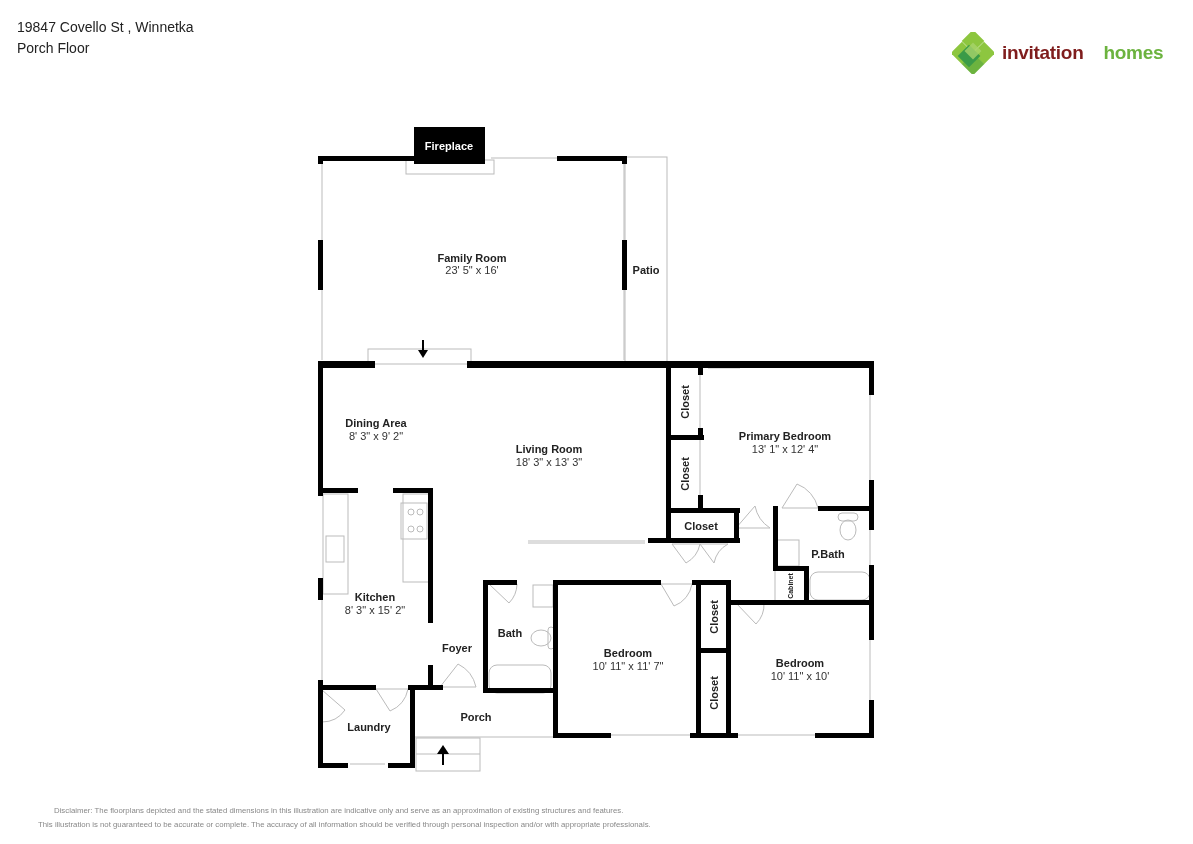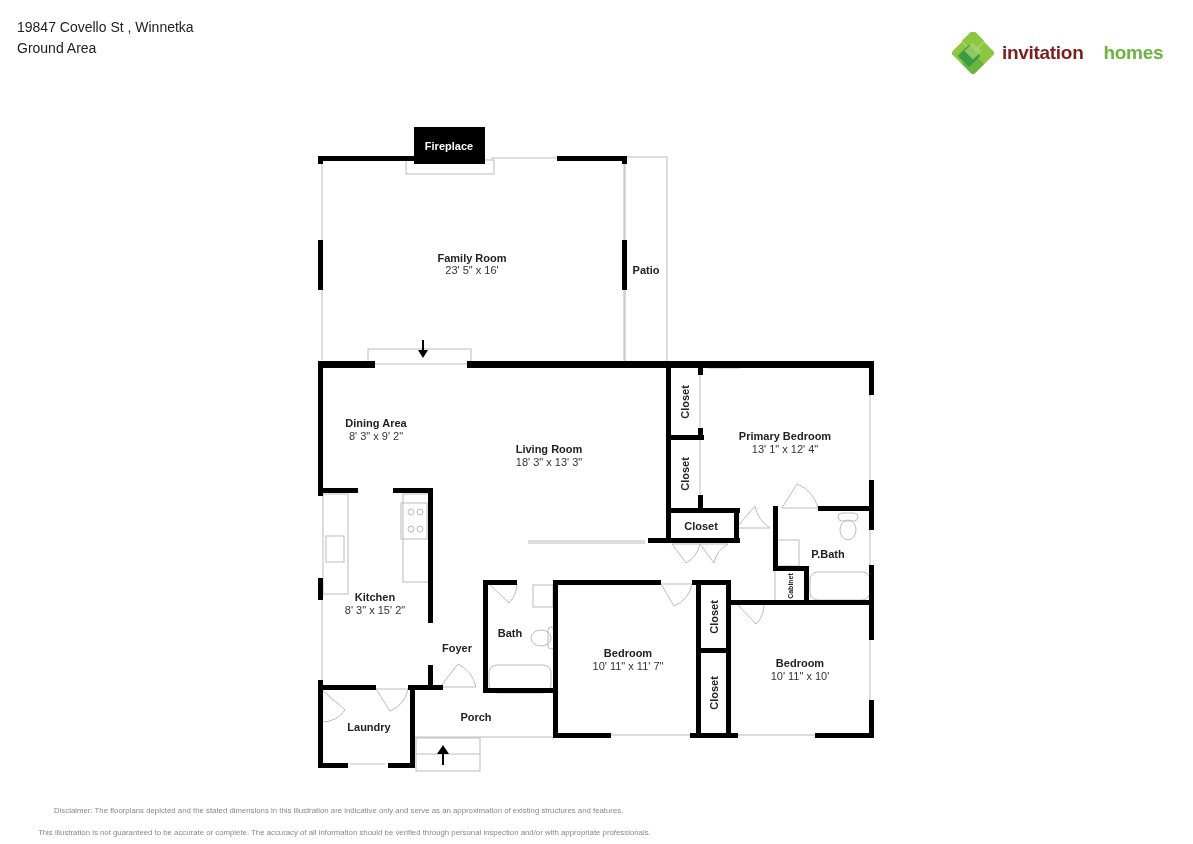--- a/index.html
+++ b/index.html
@@ -7,29 +7,29 @@
   .hdr { position:absolute; left:17px; color:#222; font-size:14px; }
   #addr { top:19px; }
   #floor { top:40px; }
   .logo { position:absolute; left:952px; top:32px; display:flex; align-items:center; }
   .logo-text { font-size:19px; font-weight:bold; letter-spacing:-0.3px; margin-left:8px; }
   .logo-text .a { color:#7f1d1d; }
   .logo-text .b { color:#6cb33f;padding-left:20px; }
   svg.plan { position:absolute; left:0; top:0; }
   .disc { position:absolute; left:38px; color:#888; font-size:7.8px; }
   #disc1 { top:806px;padding-left:16px; }
-  #disc2 { top:820px;margin-top:8px; }
+  #disc2 { top:820px; }
   .rn { font-weight:bold; font-size:11px; fill:#222; font-family:"Liberation Sans", sans-serif; }
   .rd { font-size:11px; fill:#333; font-family:"Liberation Sans", sans-serif; }
 </style>
 </head>
 <body>
 
 <div class="hdr" id="addr">19847 Covello St , Winnetka</div>
-<div class="hdr" id="floor">Ground Area</div>
+<div class="hdr" id="floor">Porch Floor</div>
 
 <div class="logo">
   <svg width="42" height="42" viewBox="0 0 42 42">
     <rect x="13" y="1" width="16" height="16" transform="rotate(45 21 9)" fill="#8dc63f"></rect>
     <rect x="2" y="13" width="16" height="16" transform="rotate(45 10 21)" fill="#8dc63f"></rect>
     <rect x="24" y="13" width="16" height="16" transform="rotate(45 32 21)" fill="#8dc63f"></rect>
     <rect x="13" y="24" width="16" height="16" transform="rotate(45 21 32)" fill="#6cb33f"></rect>
     <rect x="9" y="16" width="16" height="16" transform="rotate(45 17 24)" fill="#3a9b48"></rect>
     <rect x="15" y="13" width="12" height="12" transform="rotate(45 21 19)" fill="#a7d36b" opacity="0.8"></rect>
   </svg>

